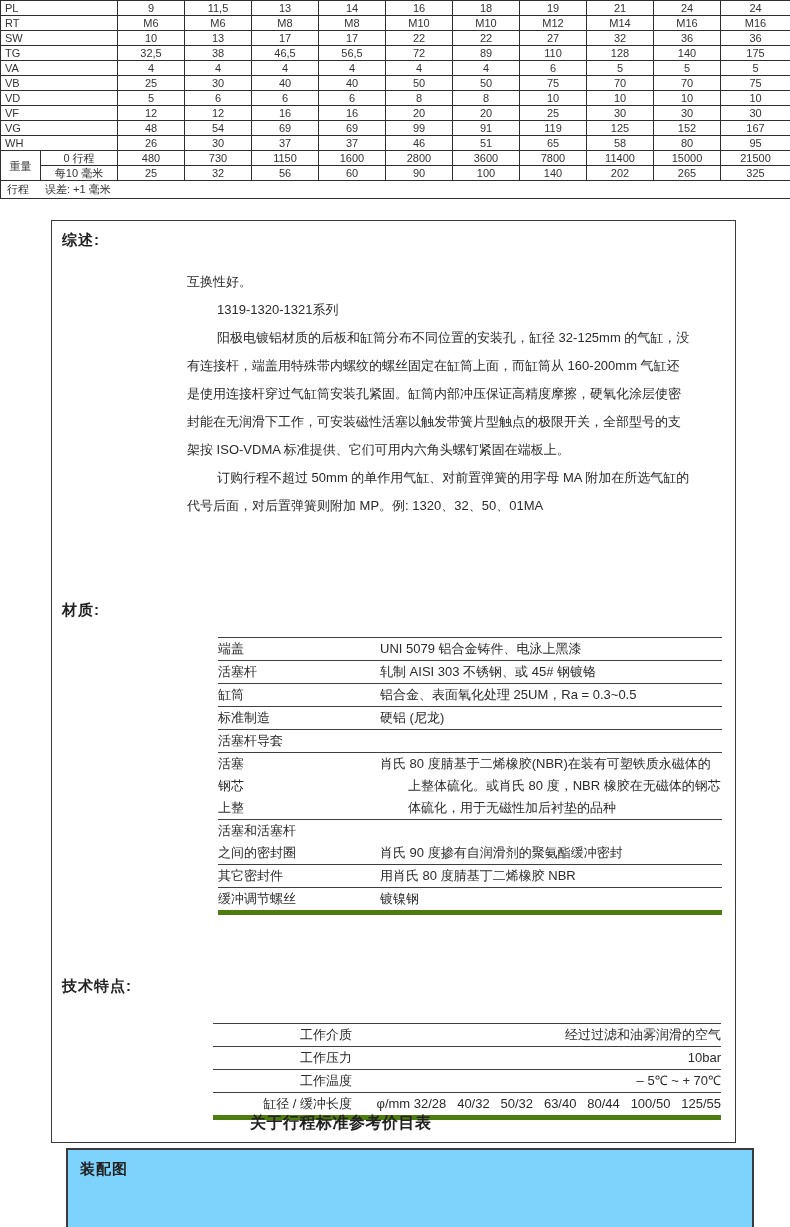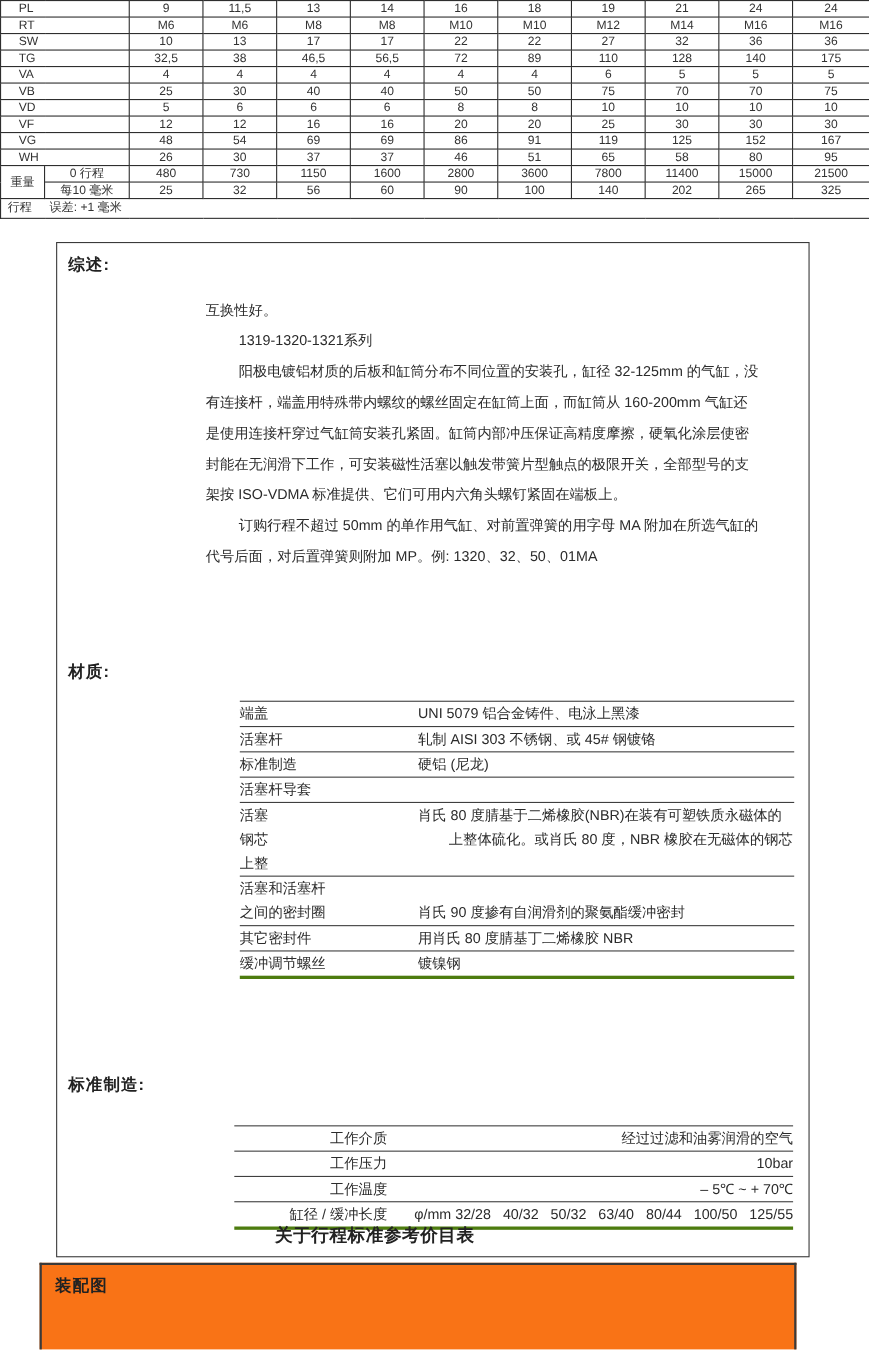--- a/index.html
+++ b/index.html
@@ -6,41 +6,41 @@
   .page{
     position:relative;width:790px;height:1227px;background:#ffffff;overflow:hidden;
     font-family:"Liberation Sans",sans-serif;color:#2e2e2e;
   }
   
   table.spec{
     position:absolute;left:0;top:0;width:790px;border-collapse:collapse;table-layout:fixed;
     font-size:11px;color:#333;
   }
   .spec td{border:1px solid #2e2e2e;height:14px;line-height:14px;text-align:center;padding:0;overflow:hidden;white-space:nowrap;}
-  .spec td.lbl{text-align:left;padding-left:16px;}
+  .spec td.lbl{text-align:left;padding-left:4px;}
   .spec td.wlbl{text-align:center;font-size:11px;}
   .spec td.slbl{text-align:center;}
   .spec tr.stroke-row td{height:17px;line-height:17px;text-align:left;margin-left:25px;}
   .spec .stroke-label{display:inline-block;width:38px;padding-left:6px;}
   
   .box1{position:absolute;left:51px;top:220px;width:685px;height:923px;border:1.5px solid #3a3a3a;box-sizing:border-box;background:#fff;}
-  .box2{position:absolute;left:36px;top:1148px;width:688px;height:79px;border:2px solid #3a3a3a;border-bottom:none;box-sizing:border-box;background:#f97316;}
+  .box2{position:absolute;left:66px;top:1148px;width:688px;height:79px;border:2px solid #3a3a3a;border-bottom:none;box-sizing:border-box;background:#7dd3fc;}
   .h{position:absolute;font-size:15px;font-weight:bold;letter-spacing:1px;color:#222;}
   .h-overview{left:62px;top:231px;}
   .h-materials{left:62px;top:601px;}
   .h-tech{left:62px;top:977px;}
   .h-assembly{position:absolute;left:12px;top:10px;font-size:15px;font-weight:bold;letter-spacing:1px;color:#222;}
   
   .bodytext{position:absolute;left:187px;top:268px;width:545px;font-size:13px;color:#2b2b2b;}
   .bodytext .bl{line-height:28px;white-space:pre;}
   .bodytext .bl.first{padding-left:30px;}
   
   .dl{position:absolute;font-size:13px;color:#2b2b2b;}
   .dl .row{display:flex;border-top:1px solid #3f3f3f;}
-  .dl .row:last-child{border-bottom:3px solid #4d7c0f;}
+  .dl .row:last-child{border-bottom:5px solid #4d7c0f;}
   .dl .label{flex:none;}
   .dl .value{flex:1;}
   .dl .line{line-height:22px;min-height:22px;white-space:pre;}
   .dl-materials{left:218px;top:637px;width:504px;}
   .dl-materials .label{width:162px;}
   .dl-materials .value .cont{padding-left:28px;}
   .dl-tech{left:213px;top:1023px;width:508px;text-align:right;}
   .dl-tech .label{width:139px;}
   .price-note{position:absolute;left:218px;top:1113px;font-size:16px;font-weight:bold;letter-spacing:0.5px;color:#222;margin-left:32px;}
 </style>
@@ -168,21 +168,21 @@
           <td>30</td>
           <td>30</td>
           <td>30</td>
         </tr>
         <tr>
           <td class="lbl" colspan="2">VG</td>
           <td>48</td>
           <td>54</td>
           <td>69</td>
           <td>69</td>
-          <td>86</td>
+          <td>99</td>
           <td>91</td>
           <td>119</td>
           <td>125</td>
           <td>152</td>
           <td>167</td>
         </tr>
         <tr>
           <td class="lbl" colspan="2">WH</td>
           <td>26</td>
           <td>30</td>
@@ -256,40 +256,49 @@
       <div class="row">
         <div class="label">
           <div class="line">活塞杆</div>
         </div>
         <div class="value">
           <div class="line">轧制 AISI 303 不锈钢、或 45# 钢镀铬</div>
         </div>
       </div>
       <div class="row">
         <div class="label">
+          <div class="line">缸筒</div>
+        </div>
+        <div class="value">
+          <div class="line">铝合金、表面氧化处理 25UM，Ra = 0.3~0.5</div>
+        </div>
+      </div>
+      <div class="row">
+        <div class="label">
           <div class="line">标准制造</div>
         </div>
         <div class="value">
           <div class="line">硬铝 (尼龙)</div>
         </div>
       </div>
       <div class="row">
         <div class="label">
           <div class="line">活塞杆导套</div>
         </div>
       </div>
       <div class="row">
         <div class="label">
           <div class="line">活塞</div>
           <div class="line">钢芯</div>
           <div class="line">上整</div>
         </div>
         <div class="value">
           <div class="line">肖氏 80 度腈基于二烯橡胶(NBR)在装有可塑铁质永磁体的</div>
           <div class="line cont">上整体硫化。或肖氏 80 度，NBR 橡胶在无磁体的钢芯</div>
+          <div class="line cont">体硫化，用于无磁性加后衬垫的品种</div>
         </div>
       </div>
       <div class="row">
         <div class="label">
           <div class="line">活塞和活塞杆</div>
           <div class="line">之间的密封圈</div>
         </div>
         <div class="value">
           <div class="line"></div>
           <div class="line">肖氏 90 度掺有自润滑剂的聚氨酯缓冲密封</div>
@@ -306,21 +315,21 @@
       <div class="row">
         <div class="label">
           <div class="line">缓冲调节螺丝</div>
         </div>
         <div class="value">
           <div class="line">镀镍钢</div>
         </div>
       </div>
     </div>
 
-  <div class="h h-tech">标准制造:</div>
+  <div class="h h-tech">技术特点:</div>
   <div class="dl dl-tech" id="tech-table">
       <div class="row">
         <div class="label">
           <div class="line">工作介质</div>
         </div>
         <div class="value">
           <div class="line">经过过滤和油雾润滑的空气</div>
         </div>
       </div>
       <div class="row">

